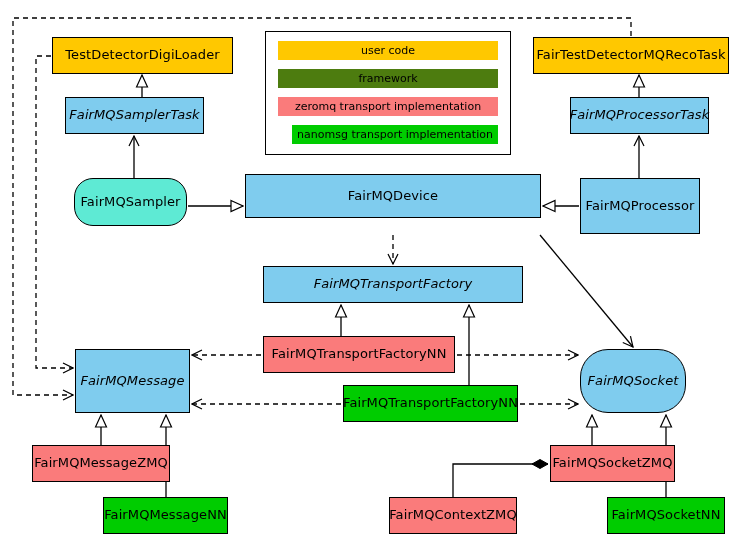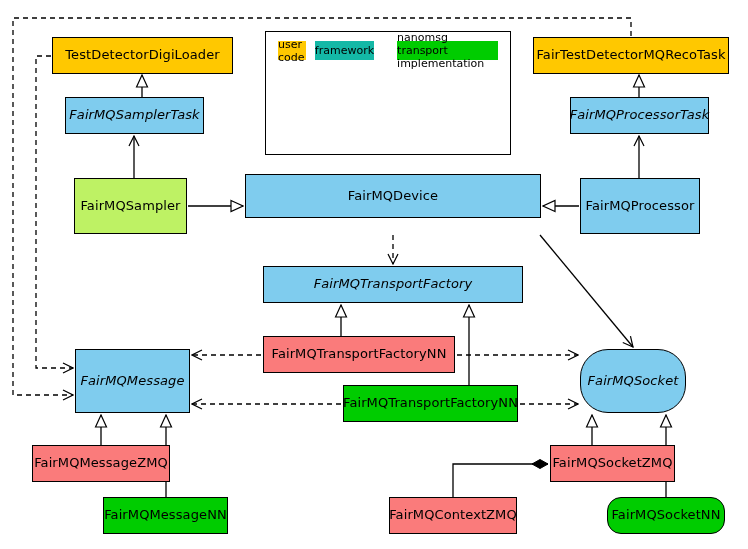--- a/index.html
+++ b/index.html
@@ -45,21 +45,21 @@
     font-style: italic;
   }
   .legend-box {
     position: absolute;
     box-sizing: border-box;
     border: 1px solid #000000;
     background: #ffffff;
     z-index: 4;
     padding: 9px 12px;
     display: flex;
-    flex-direction: row;
+    flex-direction: column;
     gap: 9px;
   }
   .legend-row {
     box-sizing: border-box;
     height: 19px;
     display: flex;
     align-items: center;
     justify-content: center;
     font-size: 11px;
     font-weight: normal;
@@ -128,34 +128,35 @@
 
       <path d="M453,497 L453,464 L548,464" marker-end="url(#m-diamond)"></path>
     </g>
   </svg>
 
   <div id="nodes-layer">
       <div class="node" style="left: 52px; top: 37px; width: 181px; height: 37px; background: rgb(255, 200, 0);">TestDetectorDigiLoader</div>
       <div class="node" style="left: 533px; top: 37px; width: 196px; height: 37px; background: rgb(255, 200, 0);">FairTestDetectorMQRecoTask</div>
       <div class="node abstract" style="left: 65px; top: 97px; width: 139px; height: 37px; background: rgb(127, 204, 238);">FairMQSamplerTask</div>
       <div class="node abstract" style="left: 570px; top: 97px; width: 139px; height: 37px; background: rgb(127, 204, 238);">FairMQProcessorTask</div>
-      <div class="node" style="left: 74px; top: 178px; width: 113px; height: 56px; background: #bef264;">FairMQSampler</div>
+      <div class="node" style="left: 74px; top: 178px; width: 113px; height: 48px; background: #5eead4; border-radius: 19px;">FairMQSampler</div>
       <div class="node" style="left: 245px; top: 174px; width: 296px; height: 44px; background: rgb(127, 204, 238);">FairMQDevice</div>
       <div class="node" style="left: 580px; top: 178px; width: 120px; height: 56px; background: rgb(127, 204, 238);">FairMQProcessor</div>
       <div class="node abstract" style="left: 263px; top: 266px; width: 260px; height: 37px; background: rgb(127, 204, 238);">FairMQTransportFactory</div>
       <div class="node" style="left: 263px; top: 336px; width: 192px; height: 37px; background: rgb(250, 123, 123);">FairMQTransportFactoryNN</div>
       <div class="node" style="left: 343px; top: 385px; width: 175px; height: 37px; background: rgb(0, 204, 0);">FairMQTransportFactoryNN</div>
       <div class="node abstract" style="left: 75px; top: 349px; width: 115px; height: 64px; background: rgb(127, 204, 238);">FairMQMessage</div>
       <div class="node abstract" style="left: 580px; top: 349px; width: 106px; height: 64px; background: rgb(127, 204, 238); border-radius: 28px;">FairMQSocket</div>
       <div class="node" style="left: 32px; top: 445px; width: 138px; height: 37px; background: rgb(250, 123, 123);">FairMQMessageZMQ</div>
       <div class="node" style="left: 103px; top: 497px; width: 125px; height: 37px; background: rgb(0, 204, 0);">FairMQMessageNN</div>
       <div class="node" style="left: 389px; top: 497px; width: 128px; height: 37px; background: rgb(250, 123, 123);">FairMQContextZMQ</div>
       <div class="node" style="left: 550px; top: 445px; width: 125px; height: 37px; background: rgb(250, 123, 123);">FairMQSocketZMQ</div>
-      <div class="node" style="left: 607px; top: 497px; width: 118px; height: 37px; background: rgb(0, 204, 0); border-radius: 14px;">FairMQSocketNN</div>
+      <div class="node" style="left: 607px; top: 497px; width: 118px; height: 37px; background: rgb(0, 204, 0);">FairMQSocketNN</div>
     </div>
 
   <div class="legend-box" style="left:265px; top:31px; width:246px; height:124px;">
     <div class="legend-row" style="background: rgb(255, 200, 0);">user code</div>
-    <div class="legend-row" style="background: #14b8a6;">framework</div>
+    <div class="legend-row" style="background: #4d7c0f;">framework</div>
+    <div class="legend-row" style="background: rgb(250, 123, 123);">zeromq transport implementation</div>
     <div class="legend-row" style="background: rgb(0, 204, 0); margin-left: 14px;">nanomsg transport implementation</div>
   </div>
 
 </div>
 
 </body></html>

